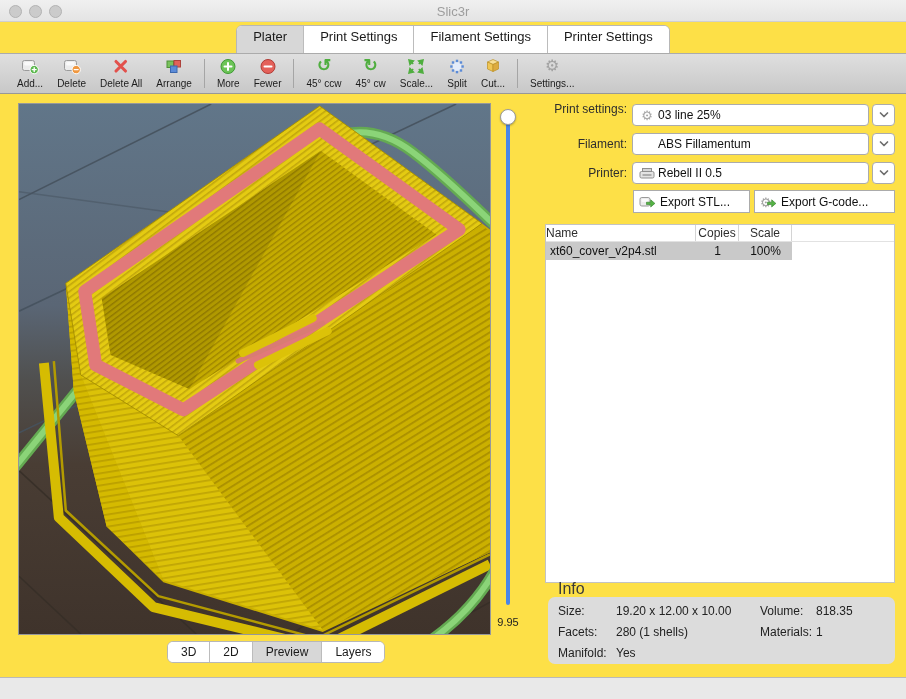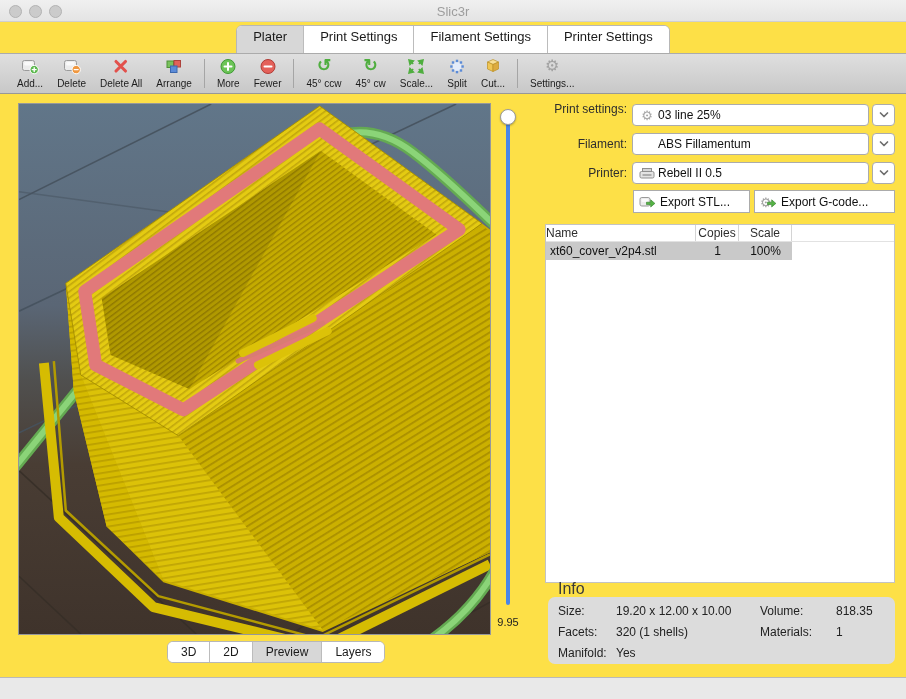--- a/index.html
+++ b/index.html
@@ -84,21 +84,21 @@
   .trow .sel{ background:#c9c9c9; }
   .c-name{ width:150px; padding-left:4px; white-space:nowrap; overflow:hidden; }
   .c-copies{ width:43px; text-align:center; }
   .c-scale{ width:53px; text-align:center; }
   
   .info-title{ position:absolute; left:558px; top:580px; font-size:16px; color:#3a3a3a; }
   .infobox{ position:absolute; left:548px; top:597px; width:347px; height:67px;
     background:#dcdcdc; border-radius:7px; }
   .infobox span{ position:absolute; font-size:12px; color:#222; white-space:nowrap; }
   .il1{ top:7px; } .il2{ top:28px; } .il3{ top:49px; }
-  .ic1l{ left:10px; } .ic1v{ left:68px; } .ic2l{ left:212px; } .ic2v{ left:288px; }
+  .ic1l{ left:10px; } .ic1v{ left:68px; } .ic2l{ left:212px; } .ic2v{ left:268px; }
   
   .statusbar{ position:absolute; left:0; top:677px; width:906px; height:22px;
     background:#e9e9e9; border-top:1px solid #b9b9b9; }
 </style>
 </head>
 <body>
 
 <div id="window">
 
   <div class="titlebar">
@@ -398,21 +398,21 @@
     </div>
   </div>
 
   <div class="info-title">Info</div>
   <div class="infobox">
     <span class="il1 ic1l">Size:</span>
     <span class="il1 ic1v">19.20 x 12.00 x 10.00</span>
     <span class="il1 ic2l">Volume:</span>
     <span class="il1 ic2v">818.35</span>
     <span class="il2 ic1l">Facets:</span>
-    <span class="il2 ic1v">320 (1 shells)</span>
+    <span class="il2 ic1v">280 (1 shells)</span>
     <span class="il2 ic2l">Materials:</span>
     <span class="il2 ic2v">1</span>
     <span class="il3 ic1l">Manifold:</span>
     <span class="il3 ic1v">Yes</span>
   </div>
 
   <div class="statusbar"></div>
 
 </div>
 

